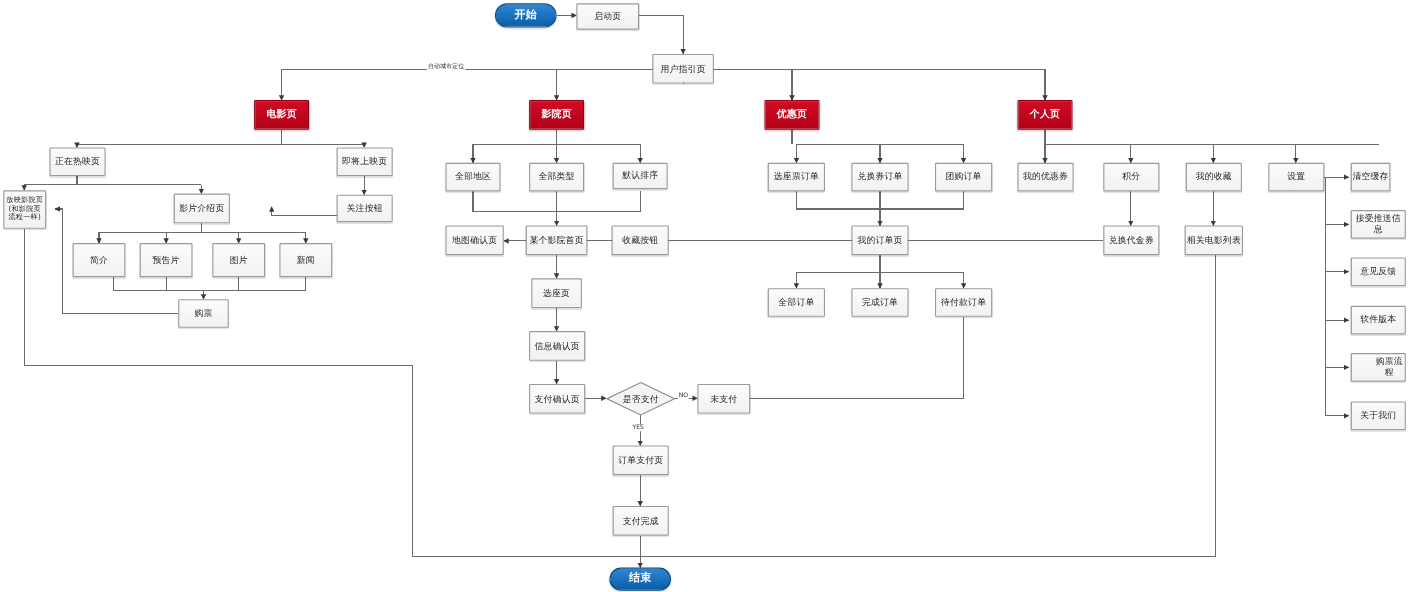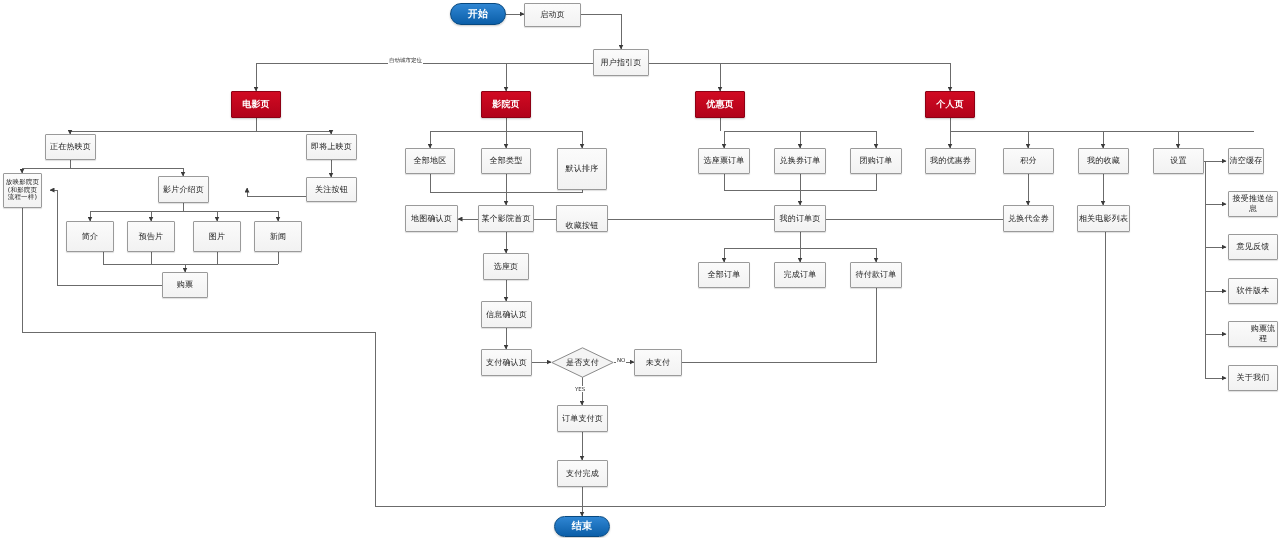--- a/index.html
+++ b/index.html
@@ -287,30 +287,30 @@
   <div class="node box" style="left:162px; top:272px; width:46px; height:26px;">
     <span>购票</span>
   </div>
 
   <div class="node box" style="left:405px; top:148px; width:50px; height:26px;">
     <span>全部地区</span>
   </div>
   <div class="node box" style="left:481px; top:148px; width:50px; height:26px;">
     <span>全部类型</span>
   </div>
-  <div class="node box" style="left:557px; top:148px; width:50px; height:42px;">
+  <div class="node box" style="left:557px; top:148px; width:50px; height:24px;">
     <span>默认排序</span>
   </div>
   <div class="node box" style="left:405px; top:205px; width:53px; height:27px;">
     <span>地图确认页</span>
   </div>
   <div class="node box" style="left:478px; top:205px; width:56px; height:27px;">
     <span>某个影院首页</span>
   </div>
-  <div class="node box" style="left:556px; top:205px; width:52px; height:27px;align-items:flex-end;">
+  <div class="node box" style="left:556px; top:205px; width:52px; height:27px;">
     <span>收藏按钮</span>
   </div>
   <div class="node box" style="left:483px; top:253px; width:46px; height:27px;">
     <span>选座页</span>
   </div>
   <div class="node box" style="left:481px; top:301px; width:51px; height:27px;">
     <span>信息确认页</span>
   </div>
   <div class="node box" style="left:481px; top:349px; width:51px; height:27px;">
     <span>支付确认页</span>

